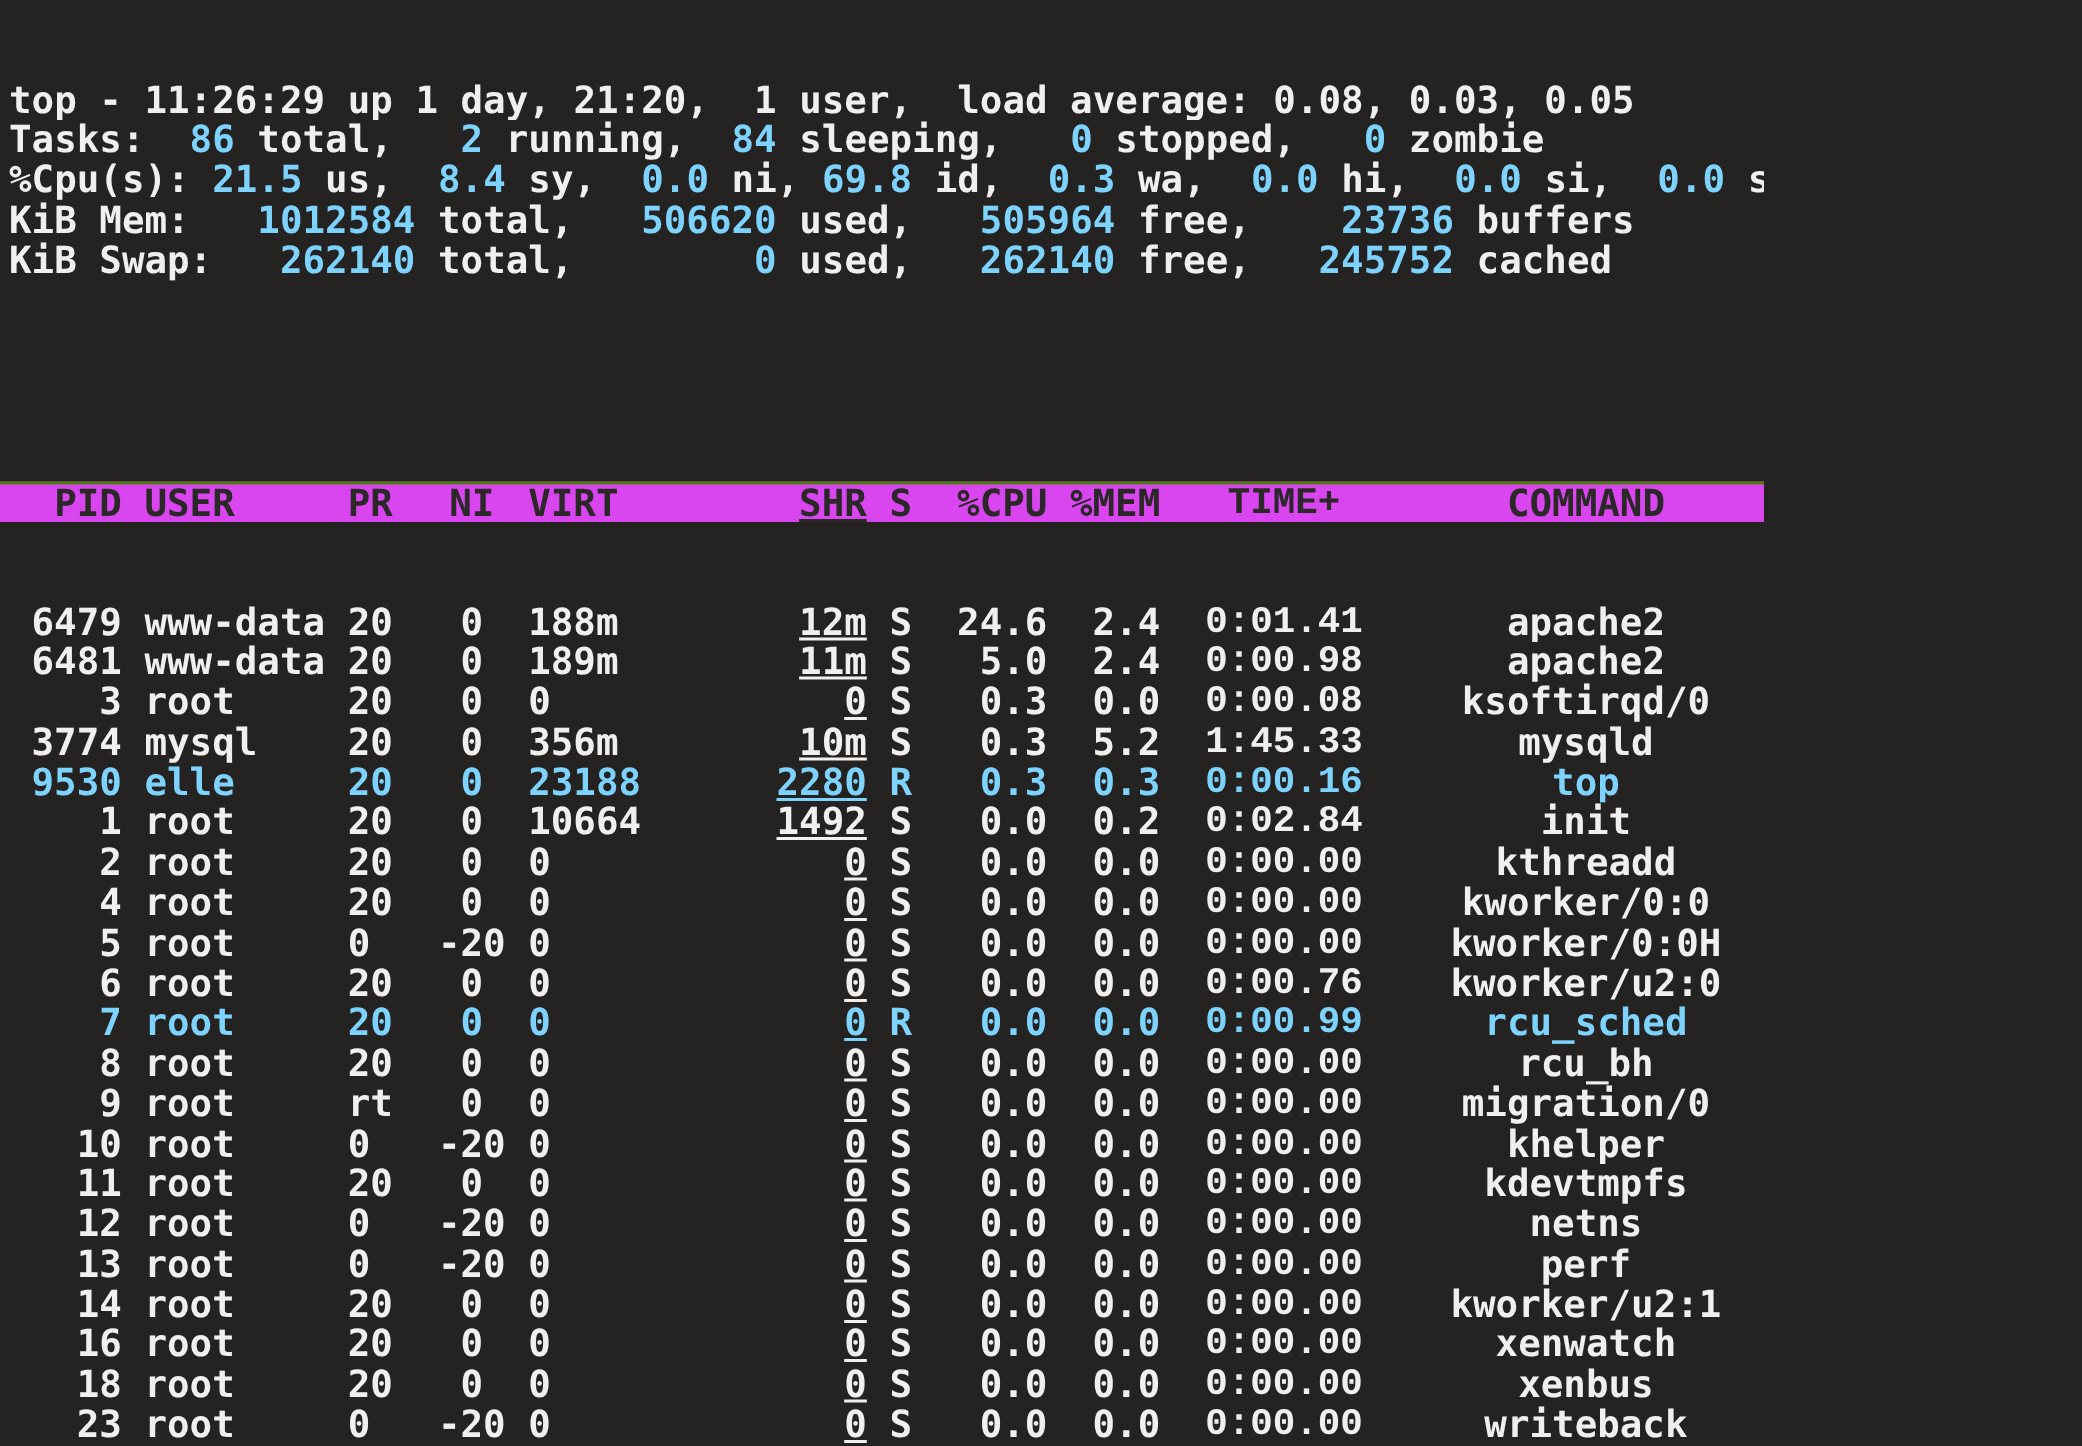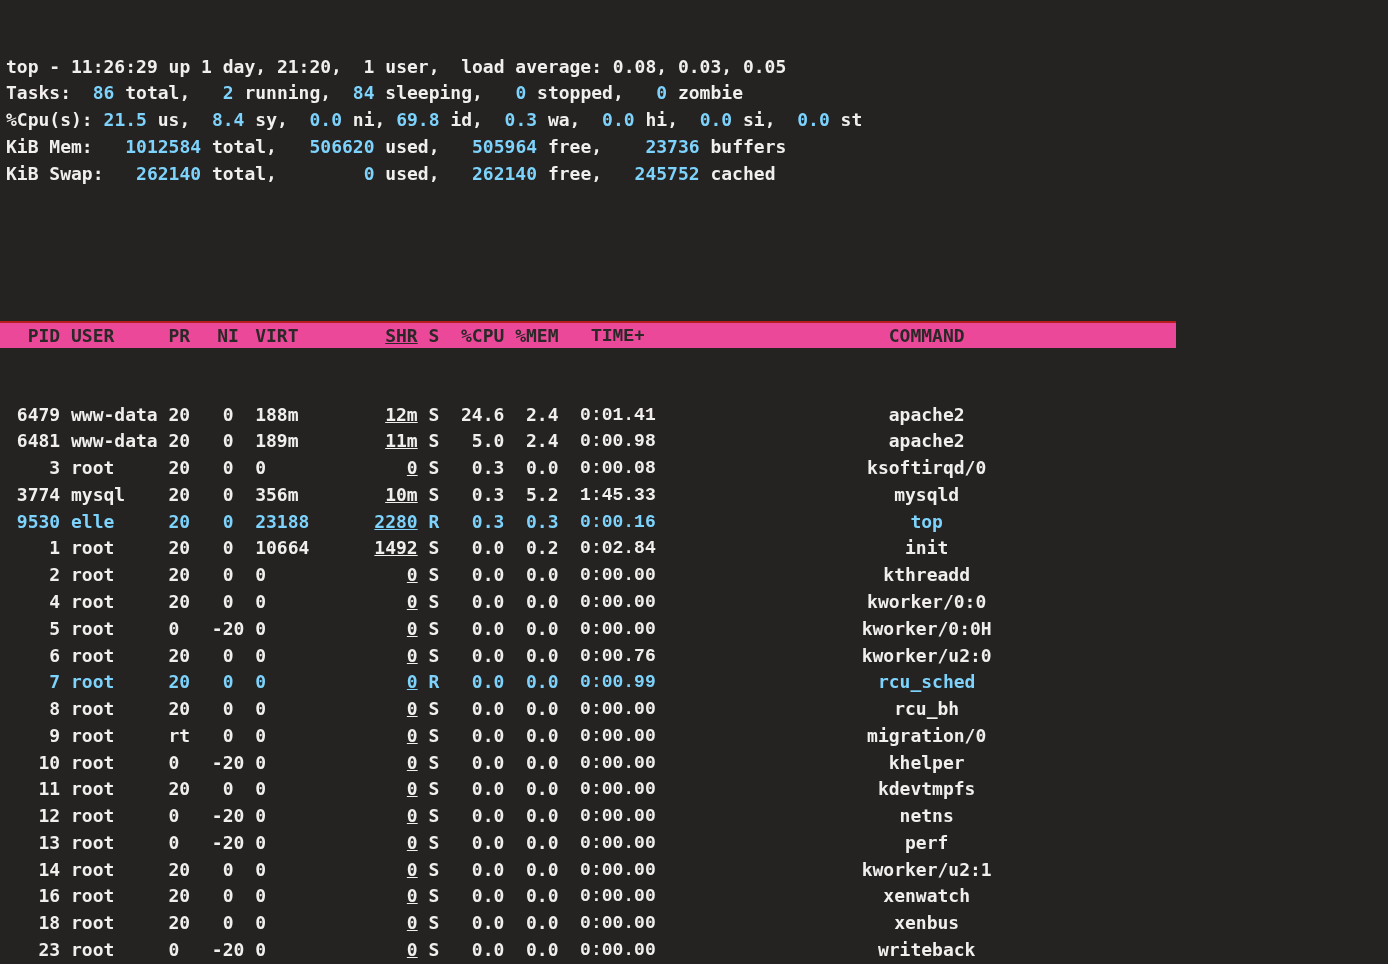--- a/index.html
+++ b/index.html
@@ -7,36 +7,36 @@
     width: 1388px; height: 964px;
     overflow: hidden;
     background: #252222;
   }
   .terminal {
     position: relative;
     width: 1176px; height: 964px;
     background: #252222;
     font-family: "DejaVu Sans Mono", monospace;
     font-weight: 700;
-    font-size: 18px;
+    font-size: 25px;
     line-height: 26.777px;
     color: #f1efed;
     white-space: pre;
     cursor: text;
   }
   .line {
     height: 26.777px;
     padding-left: 6px;
     overflow: hidden;
   }
   .red { color: #7dd3fc; }
   .hdr {
-    background: #ec4899;
+    background: #d946ef;
     color: #2b2828;
-    border-top: 2px solid #b91c1c;
+    border-top: 2px solid #4d7c0f;
     height: 24.777px;
   }
   .prow, .hdr { display: flex; }
   .cell { display: inline-block; flex: 0 0 auto; }
   .cell + .cell { margin-left: 1ch; }
   .c-pid  { width: 5ch; text-align: right; }
   .c-user { width: 8ch; text-align: left; }
   .c-pr   { width: 3ch; text-align: left; }
   .c-ni   { width: 3ch; text-align: center; }
   .c-virt { width: 5ch; text-align: left; }

